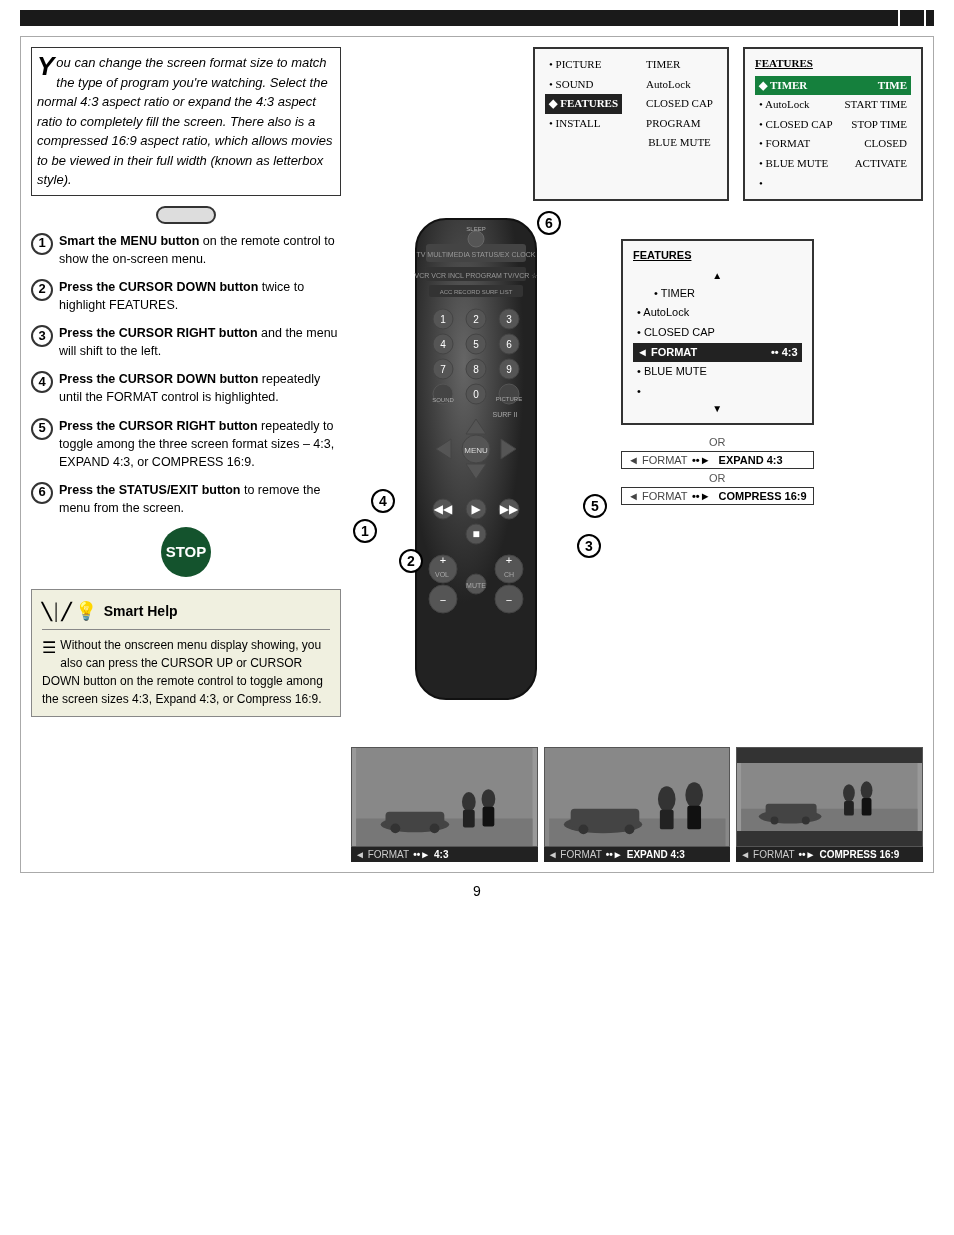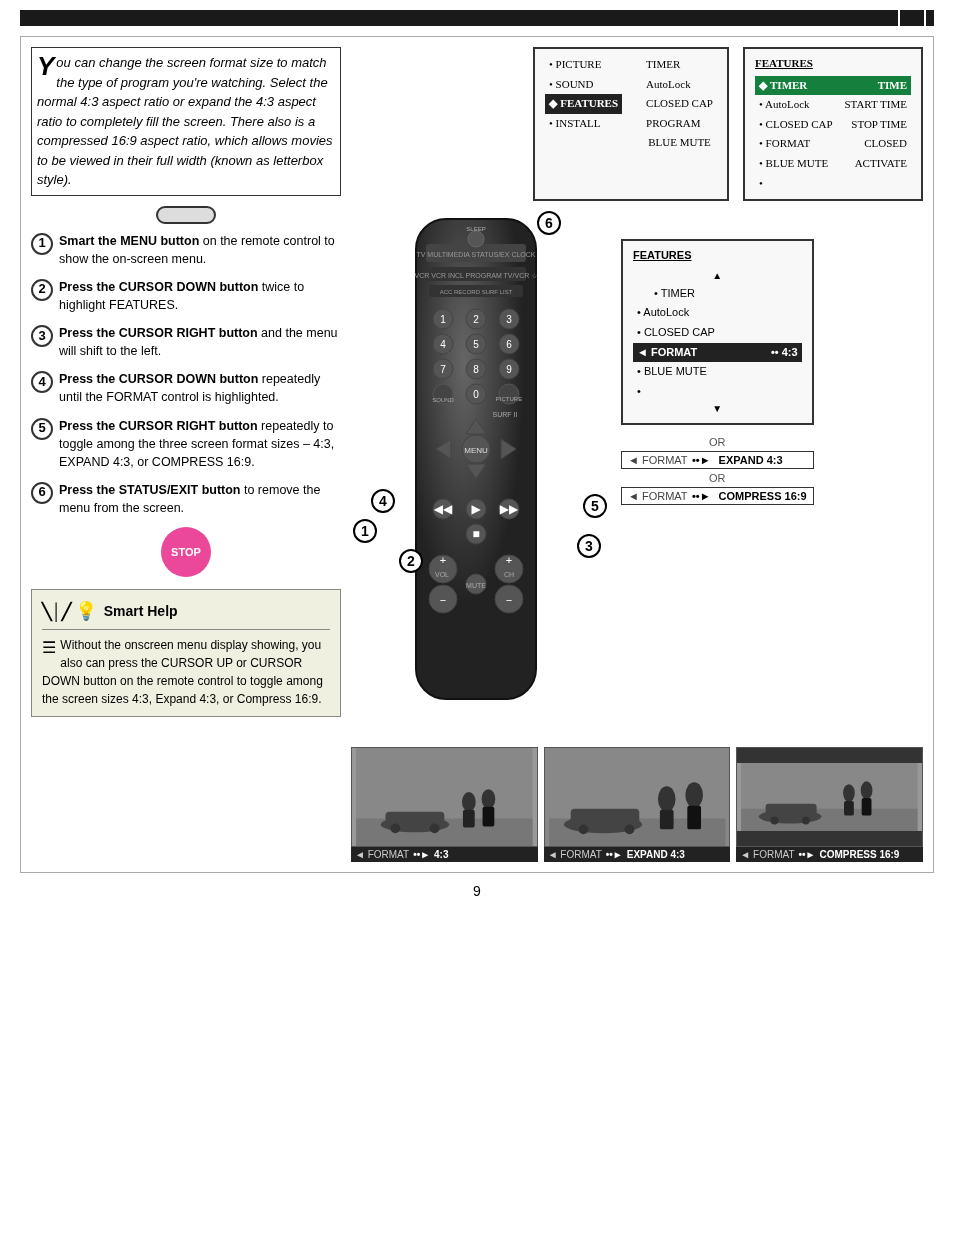--- a/index.html
+++ b/index.html
@@ -106,23 +106,23 @@
     .step-text strong {
       font-weight: bold;
     }
 
     .stop-btn {
       display: block;
       margin: 6px auto;
       width: 50px;
       height: 50px;
       border-radius: 50%;
-      background: #ec4899;
+      background: #14532d;
       color: #fff;
-      font-size: 11px;
+      font-size: 15px;
       font-weight: bold;
       text-align: center;
       line-height: 50px;
     }
 
     
     .smart-help {
       background: #f0f0e0;
       border: 1px solid #888;
       margin-top: 12px;

